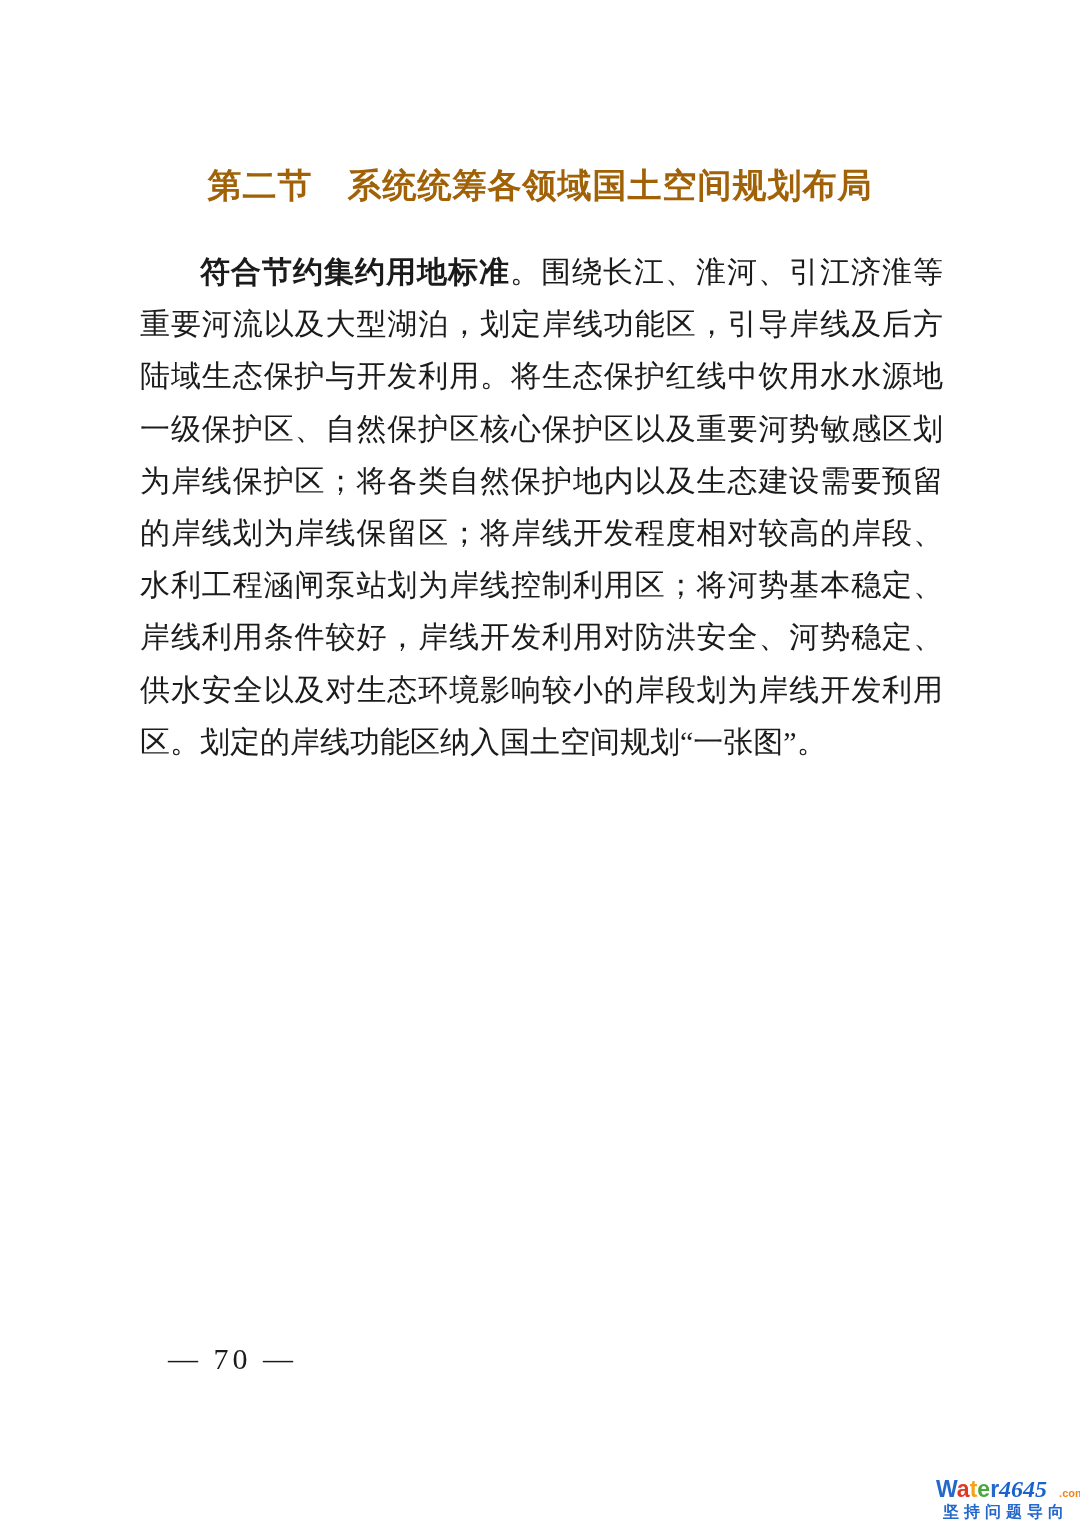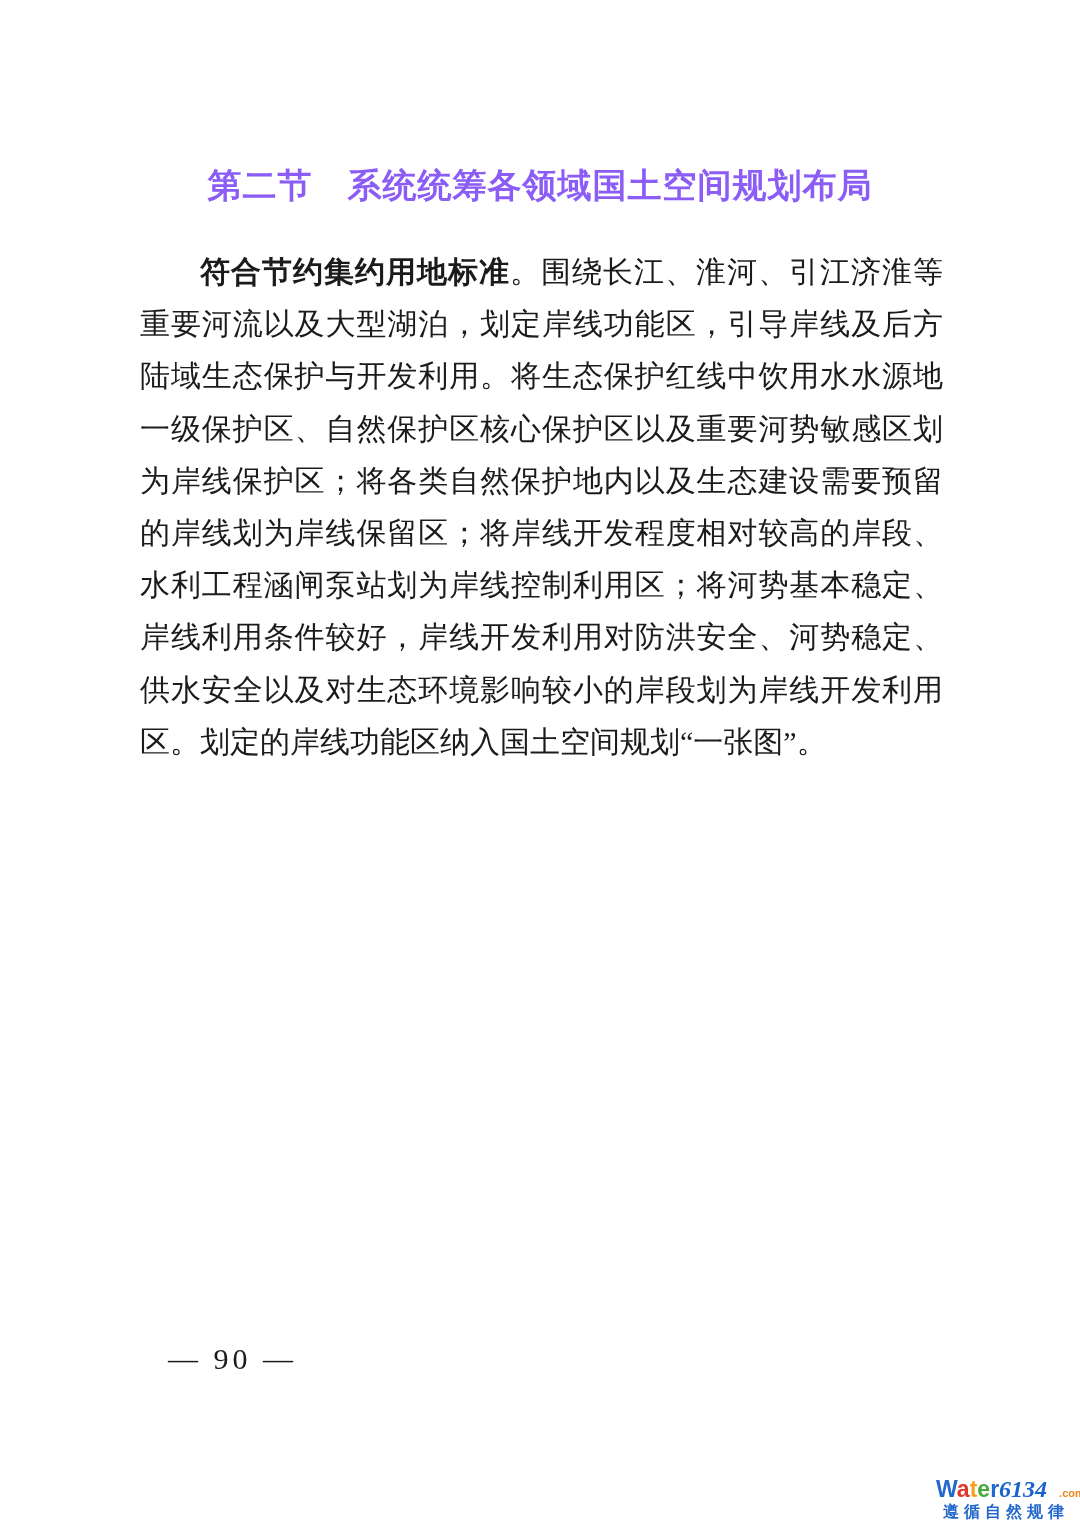--- a/index.html
+++ b/index.html
@@ -20,21 +20,21 @@
     inset: 0;
     background: #ffffff;
   }
   .section-title {
     margin: 166px 0 0 0;
     text-align: center;
     font-family: "Liberation Sans", sans-serif;
     font-weight: bold;
     font-size: 34px;
     line-height: 38px;
-    color: #8b5cf6;
+    color: #a16207;
     letter-spacing: 1px;
   }
   .body-text {
     margin: 42px 137px 0 140px;
     font-size: 30px;
     line-height: 52.2px;
     text-align: justify;
     text-justify: inter-ideograph;
   }
   .body-text p {
@@ -91,22 +91,22 @@
 <div class="page">
 
   <h1 class="section-title">第二节　系统统筹各领域国土空间规划布局</h1>
 
   <div class="body-text">
     <p>
       <span class="lead">符合节约集约用地标准</span><span>。围绕长江、淮河、引江济淮等重要河流以及大型湖泊，划定岸线功能区，引导岸线及后方陆域生态保护与开发利用。将生态保护红线中饮用水水源地一级保护区、自然保护区核心保护区以及重要河势敏感区划为岸线保护区；将各类自然保护地内以及生态建设需要预留的岸线划为岸线保留区；将岸线开发程度相对较高的岸段、水利工程涵闸泵站划为岸线控制利用区；将河势基本稳定、岸线利用条件较好，岸线开发利用对防洪安全、河势稳定、供水安全以及对生态环境影响较小的岸段划为岸线开发利用区。划定的岸线功能区纳入国土空间规划“一张图”。</span>
     </p>
   </div>
 
-  <div class="page-footer">— 90 —</div>
+  <div class="page-footer">— 70 —</div>
 
   <div class="watermark">
     <div class="wm-brand">
-      <span style="color: rgb(36, 104, 204);">W</span><span style="color: rgb(224, 54, 39);">a</span><span style="color: rgb(246, 162, 29);">t</span><span style="color: rgb(71, 168, 60);">e</span><span style="color: rgb(36, 104, 204);">r</span><span class="wm-number" style="color: rgb(27, 99, 204);">6134</span><span class="wm-suffix" style="color: rgb(240, 133, 25);">.com</span>
+      <span style="color: rgb(36, 104, 204);">W</span><span style="color: rgb(224, 54, 39);">a</span><span style="color: rgb(246, 162, 29);">t</span><span style="color: rgb(71, 168, 60);">e</span><span style="color: rgb(36, 104, 204);">r</span><span class="wm-number" style="color: rgb(27, 99, 204);">4645</span><span class="wm-suffix" style="color: rgb(240, 133, 25);">.com</span>
     </div>
-    <div class="wm-subtitle" style="color: rgb(36, 104, 204);">遵循自然规律</div>
+    <div class="wm-subtitle" style="color: rgb(36, 104, 204);">坚持问题导向</div>
   </div>
 
 </div>
 
 </body></html>

